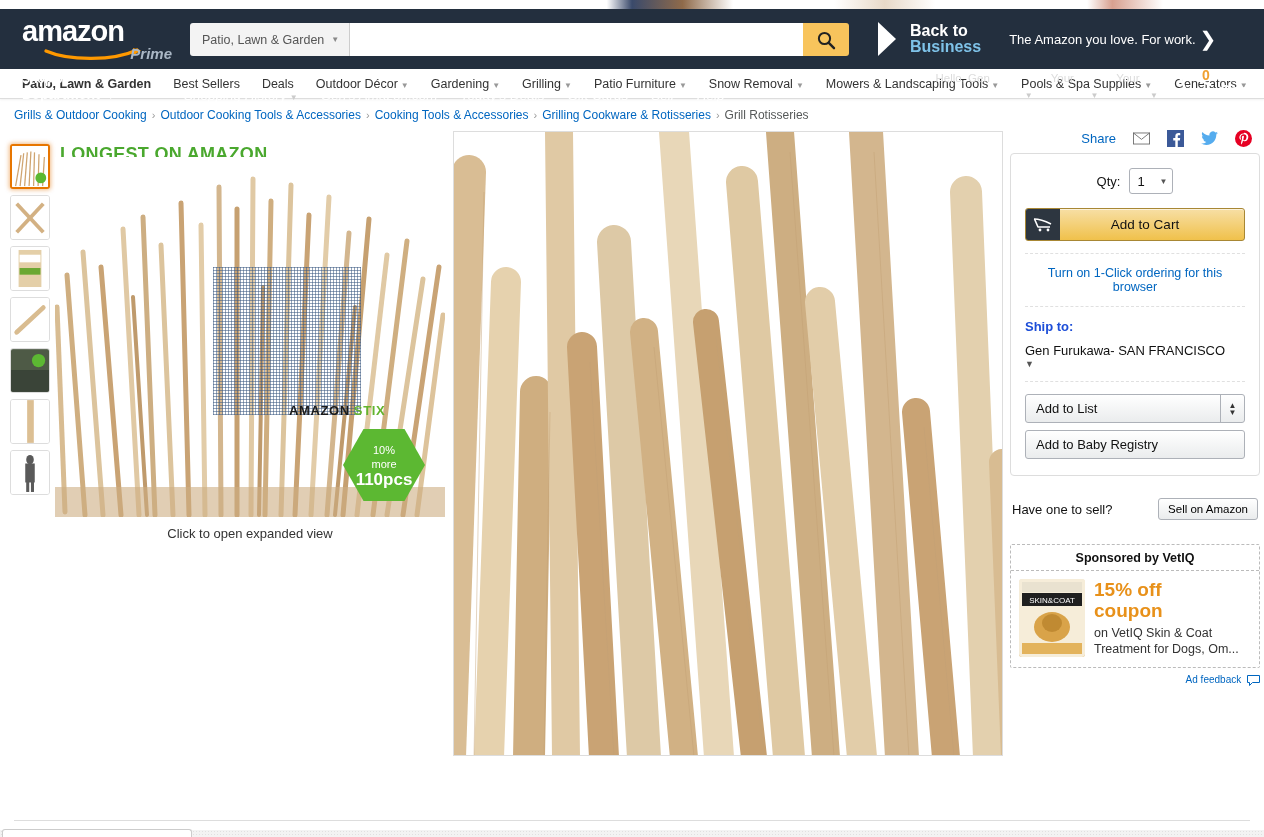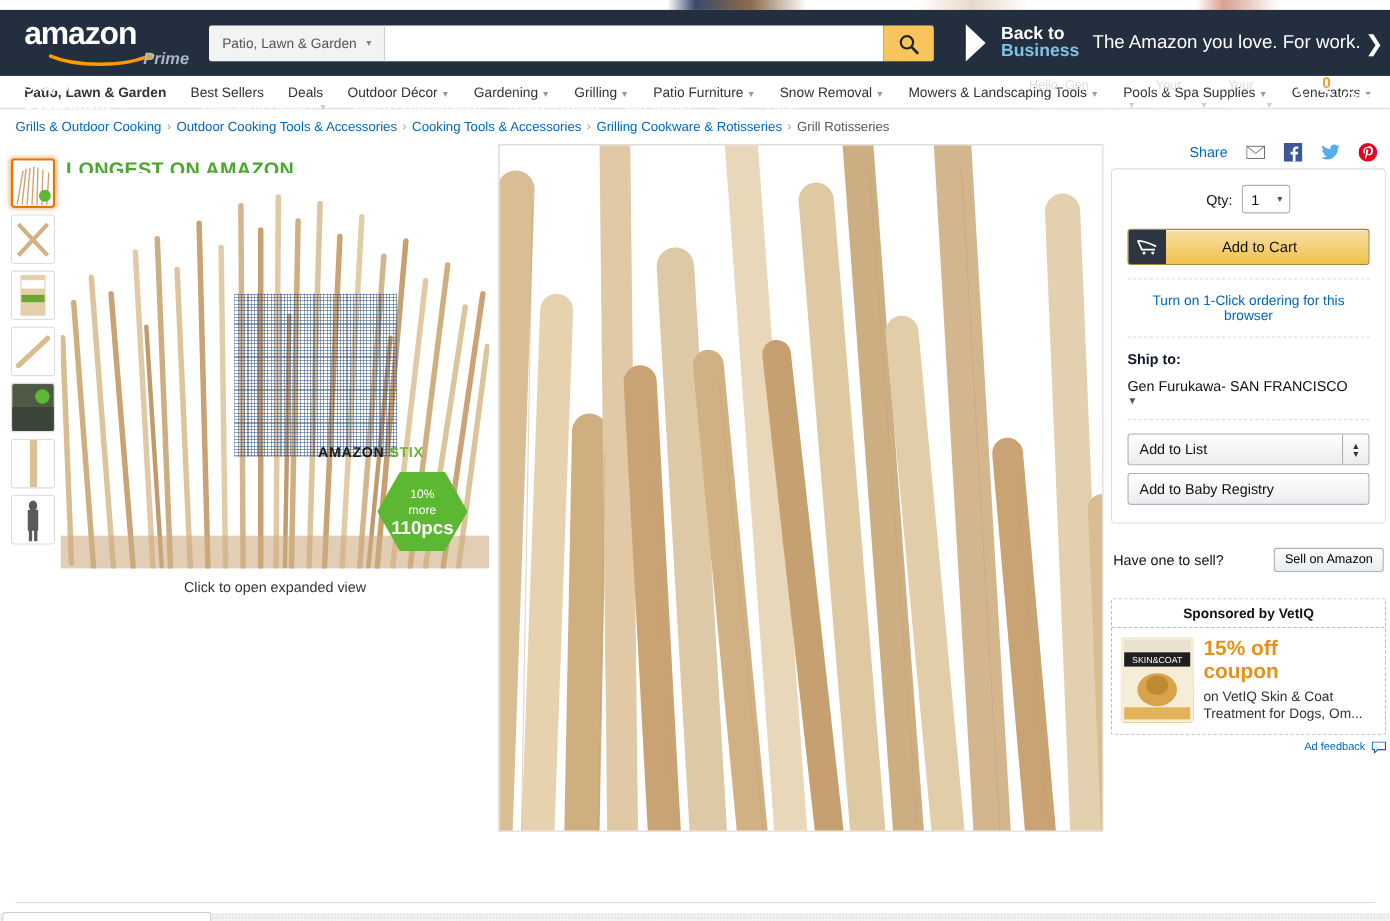--- a/index.html
+++ b/index.html
@@ -26,21 +26,21 @@
     display:flex; align-items:center; padding:0 10px 0 12px; font-size:12.5px; white-space:nowrap; cursor:pointer; }
   .search-cat .caret { margin-left:7px; font-size:8px; color:#888; }
   .search-input { flex:1; border:none; outline:none; background:#fff; font-size:14px; padding:0 8px; }
   .search-go { width:46px; background:#f8c45c; display:flex; align-items:center; justify-content:center; cursor:pointer; }
 
   .b2b { position:absolute; left:872px; top:9px; width:390px; height:42px; display:flex; align-items:center; }
   .b2b-arrow { width:38px; height:40px; position:relative; flex:0 0 auto; }
   .b2b-txt { line-height:16px; margin-left:0px; }
   .b2b-l1 { font-size:16px; font-weight:bold; color:#fff; }
   .b2b-l2 { font-size:16px; font-weight:bold; color:#7ec2e8; }
-  .b2b-tag { margin-left:12px; font-size:17px; color:#fff; white-space:nowrap; }
+  .b2b-tag { margin-left:28px; font-size:13px; color:#fff; white-space:nowrap; }
   .b2b-chev { margin-left:4px; font-size:20px; color:#fff; }
   .shopby { position:absolute; left:22px; top:63px; line-height:15px; cursor:pointer; }
   .shopby .l1 { font-size:12px; color:#fff; font-weight:bold;}
   .shopby .l2 { font-size:14px; color:#fff; font-weight:bold; }
   .navlinks { position:absolute; left:184px; top:79px; display:flex; gap:23px; }
   .navlinks a { color:#fff; font-size:13.5px; text-decoration:none; white-space:nowrap; cursor:pointer;font-style:italic; }
   .navlinks .caret { font-size:8px; color:#ccc; margin-left:3px; }
 
   .acct-group { position:absolute; right:14px; top:62px; display:flex; align-items:flex-start; gap:18px; }
   .acct-item { line-height:15px; cursor:pointer; }
@@ -112,21 +112,21 @@
 
   .atc { width:100%; height:33px; border:1px solid #a88734; border-radius:3px;
     background:linear-gradient(180deg,#f7dfa5,#f0c14b); display:flex; align-items:center; cursor:pointer;
     box-shadow: 0 1px 0 rgba(255,255,255,.6) inset; }
   .atc-icon { width:34px; height:31px; background:#2d3640; border-radius:2px 0 0 2px;
     display:flex; align-items:center; justify-content:center; margin:0; flex:0 0 auto; }
   .atc-lbl { flex:1; text-align:center; font-size:13.5px; color:#111; margin-left:-14px; }
 
   .hr { border-top:1px dashed #e0e0e0; margin:12px 0; }
   .oneclick { display:block; text-align:center; color:#0066c0; font-size:12.5px; text-decoration:none; cursor:pointer; }
-  .shipto-lbl { font-weight:bold; font-size:13px; color:#0f172a; margin-bottom:8px; }
+  .shipto-lbl { font-weight:bold; font-size:13px; color:#1d4ed8; margin-bottom:8px; }
   .shipto-val { font-size:13px; color:#111; line-height:17px; }
   .shipto-caret { font-size:9px; color:#555; cursor:pointer; }
 
   .addlist { margin-top:4px; width:100%; height:29px; border:1px solid #adb1b8; border-radius:3px;
     background:linear-gradient(180deg,#fff,#eaeced); display:flex; align-items:center; cursor:pointer; }
   .addlist span { flex:1; padding-left:10px; font-size:13px; }
   .addlist .stepper { width:24px; height:27px; border-left:1px solid #adb1b8;
     display:flex; flex-direction:column; align-items:center; justify-content:center; font-size:8px; color:#333; line-height:7px; }
   .addbaby { margin-top:7px; width:100%; height:29px; border:1px solid #adb1b8; border-radius:3px;
     background:linear-gradient(180deg,#fff,#eaeced); display:flex; align-items:center;

